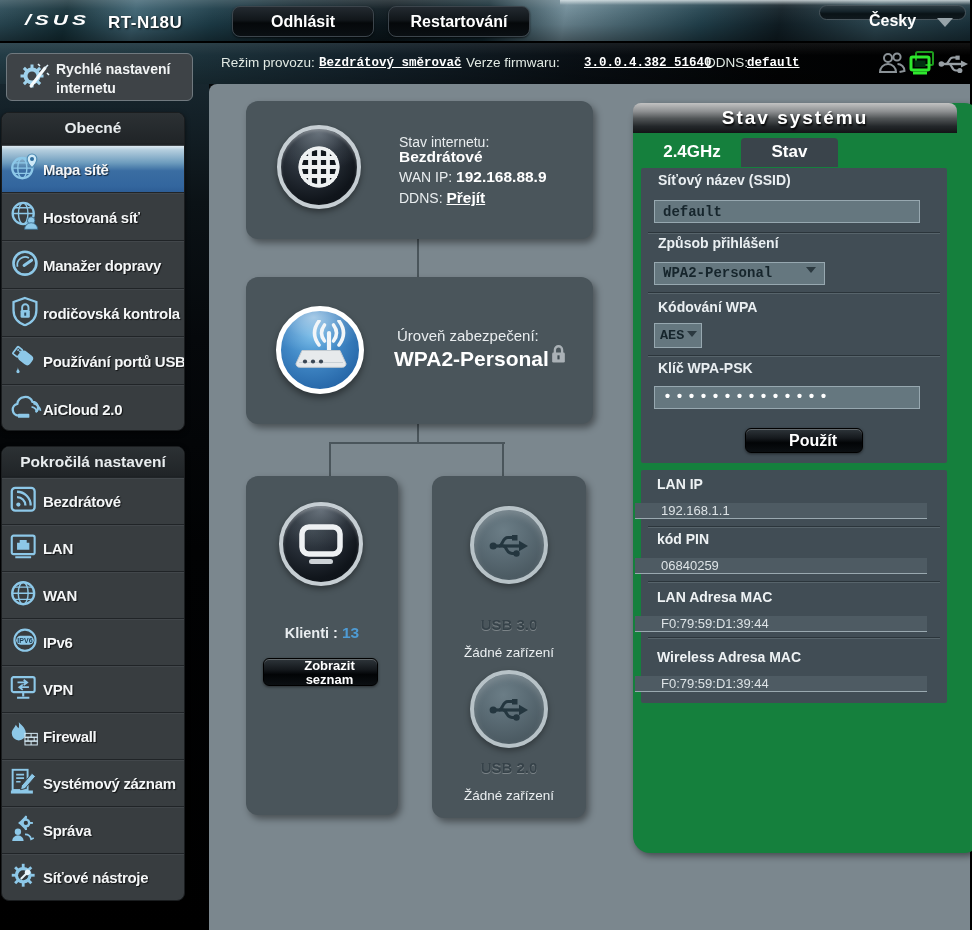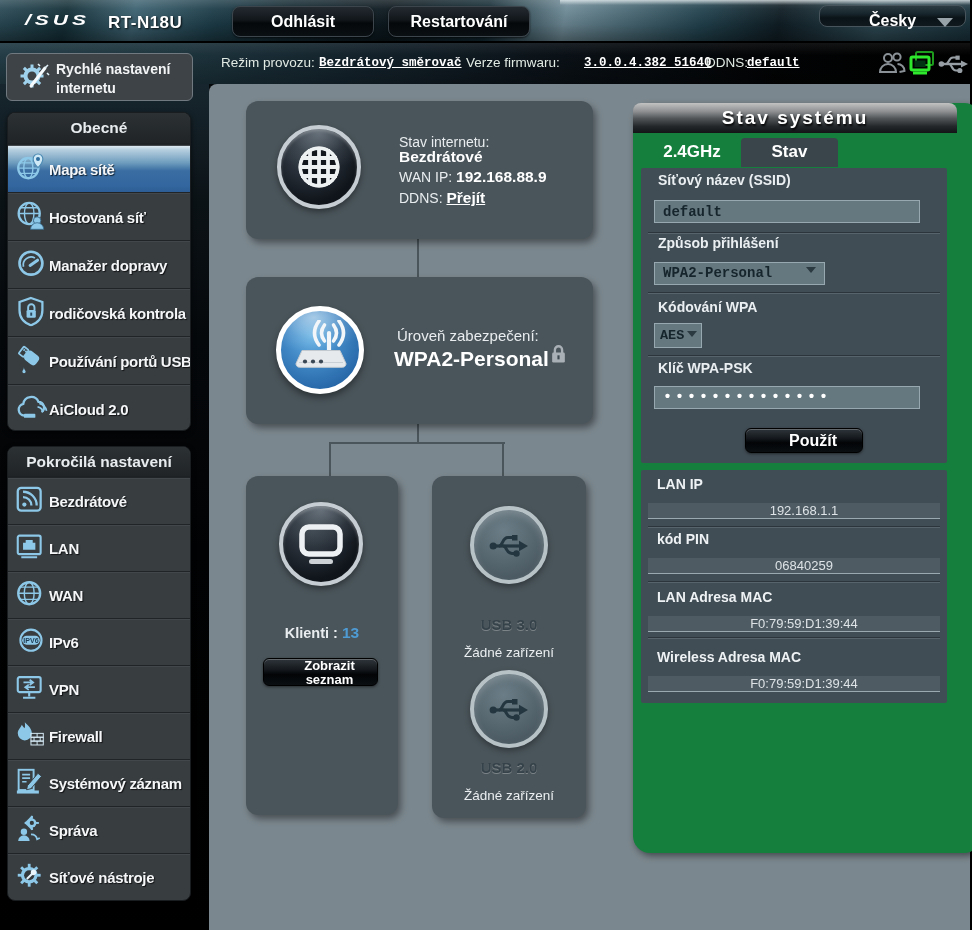--- a/index.html
+++ b/index.html
@@ -14,40 +14,40 @@
   linear-gradient(100deg,#2b4b57 0%,#153038 7%,#3d6271 14%,#1d3d49 22%,#122730 30%,#0c181e 40%,#122a33 50%,#6e8a96 58%,#4c6b77 64%,#22424e 72%,#101e25 80%,#2e4a55 90%,#1a323c 100%);}
 #banner-hl{left:560px;top:0;width:412px;height:5px;background:linear-gradient(180deg,rgba(230,238,240,.75),rgba(230,238,240,0));}
 #bannerline{left:0;top:41px;width:972px;height:2px;background:#000;}
 #logo{left:25px;top:11px;color:#fff;font-size:21px;font-weight:bold;font-style:italic;letter-spacing:4px;transform:scaleY(.72);transform-origin:left top;}
 #model{left:108px;top:13px;color:#fff;font-size:17px;letter-spacing:0.5px;font-weight:bold;text-shadow:1px 1px 2px rgba(0,0,0,.8);}
 .topbtn{height:31px;border-radius:8px;color:#fff;font-size:16px;font-weight:bold;text-align:center;
  background:linear-gradient(180deg,#232a30 0%,#11161a 45%,#05080a 55%,#0a0f13 100%);
  border:1px solid #3c454c;box-shadow:0 1px 2px rgba(0,0,0,.6);line-height:29px;}
 #btn-odh{left:232px;top:6px;width:142px;}
 #btn-res{left:388px;top:6px;width:142px;}
-#btn-lang{left:819px;top:5px;width:147px;height:22px;border-radius:8px;color:#fff;font-size:16px;font-weight:bold;
+#btn-lang{left:819px;top:5px;width:147px;height:15px;border-radius:8px;color:#fff;font-size:16px;font-weight:bold;
  background:linear-gradient(180deg,#2c3b42 0%,#16242b 40%,#0a1317 60%,#10191e 100%);
  border:1px solid #48545b;line-height:29px;text-align:center;}
 #btn-lang .tri{position:absolute;right:12px;top:12px;width:0;height:0;border-left:8px solid transparent;border-right:8px solid transparent;border-top:9px solid #97a3a9;}
 
 
 #infobar{left:0;top:43px;width:972px;height:41px;
  background:linear-gradient(180deg,rgba(255,255,255,.07) 0%,rgba(0,0,0,0) 30%,rgba(0,0,0,.25) 100%),linear-gradient(90deg,#233c46 0%,#1d343d 18%,#13212a 38%,#090f14 60%,#020304 80%,#000 100%);}
 #infobar .lbl{position:absolute;top:12px;color:#e2eae4;font-size:13.5px;}
 #infobar .lnk{position:absolute;top:13px;color:#fff;font-size:12.5px;font-weight:bold;font-family:"Liberation Mono",monospace;text-decoration:underline;}
 
 
 #leftbg{left:0;top:84px;width:209px;height:846px;background:linear-gradient(180deg,#17262e 0%,#0b1216 14%,#05080b 30%,#010203 55%,#000 100%);}
 #maingray{left:209px;top:84px;width:763px;height:846px;background:#7b878e;border-top-left-radius:8px;}
 #rightedge{left:970px;top:0;width:2px;height:930px;background:#000;}
 
 
 #qis{left:6px;top:53px;width:187px;height:48px;background:#3e4347;border:1px solid #70797f;border-radius:6px;}
 #qis .txt{position:absolute;left:49px;top:6px;color:#f2f4f5;font-size:14px;font-weight:bold;line-height:19px;}
-.menu{left:7px;width:184px;background:#383d40;border-radius:8px;box-shadow:0 2px 5px rgba(0,0,0,.6);border:1px solid #1a1d1f;overflow:hidden;}
+.menu{left:1px;width:184px;background:#383d40;border-radius:8px;box-shadow:0 2px 5px rgba(0,0,0,.6);border:1px solid #1a1d1f;overflow:hidden;}
 #menu1{top:112px;height:319px;}
 #menu2{top:446px;height:455px;}
 .mhead{height:31px;background:linear-gradient(180deg,#2c3134,#202427);color:#e8ecee;font-size:15.5px;font-weight:bold;text-align:center;line-height:30px;border-bottom:1px solid #1d2124;}
 #menu2 .mhead{height:30px;line-height:29px;}
 .mi{position:relative;height:48px;border-top:1px solid #202427;box-shadow:inset 0 1px 0 #42474b;}
 #menu2 .mi{height:47px;}
 .mi:first-of-type{border-top:none;}
 .mi .ic{position:absolute;left:8px;top:50%;transform:translateY(-50%) scale(.88);transform-origin:left center;}
 .mi .lb{position:absolute;left:41px;top:50%;transform:translateY(-50%);letter-spacing:-0.3px;color:#f4f6f7;font-size:15px;font-weight:bold;text-shadow:1px 1px 1px rgba(0,0,0,.7);white-space:nowrap;}
 .mi.sel{background:linear-gradient(180deg,#e9f2f7 0%,#b6cfdf 10%,#6d9cbd 38%,#3a6da2 55%,#33669e 88%,#2d5d95 100%);}
@@ -73,21 +73,21 @@
 .tab{position:absolute;top:35px;height:29px;color:#fff;font-size:17px;font-weight:bold;text-align:center;line-height:28px;}
 #tab1{left:10px;width:98px;}
 #tab2{left:108px;width:97px;background:#3a444b;border-radius:4px 4px 0 0;}
 .fbox{position:absolute;left:8px;width:306px;background:#414d55;border-radius:2px;}
 #fbox1{top:65px;height:295px;}
 #fbox2{top:367px;height:233px;}
 .flab{position:absolute;left:25px;color:#eaeff2;font-size:14px;font-weight:bold;white-space:nowrap;}
 .finput{position:absolute;left:21px;width:266px;height:23px;background:#65777f;border:1px solid #97a8b0;color:#16252c;
  font-family:"Liberation Mono",monospace;font-size:14px;font-weight:bold;line-height:21px;padding-left:8px;}
 .fdiv{position:absolute;left:15px;width:292px;height:2px;border-top:1px solid #2b353b;border-bottom:1px solid #57646b;}
-.vrow{position:absolute;left:15px;width:292px;height:16px;background:#4e5b63;border-bottom:1px solid #9aa9b0;color:#dde3e6;font-size:13px;padding-left:20px;line-height:15px;text-align:center;}
+.vrow{position:absolute;left:2px;width:292px;height:16px;background:#4e5b63;border-bottom:1px solid #9aa9b0;color:#dde3e6;font-size:13px;padding-left:26px;line-height:15px;}
 .vlab{position:absolute;left:24px;color:#eef2f4;font-size:14px;font-weight:bold;}
 .darkbtn{position:absolute;color:#fff;font-weight:bold;text-align:center;border-radius:6px;
  background:linear-gradient(180deg,#2e353a 0%,#15191d 40%,#020406 60%,#0b0f12 100%);
  border:1px solid #000;box-shadow:inset 0 1px 0 rgba(255,255,255,.25), 0 1px 3px rgba(0,0,0,.5);padding-left:18px;}
 </style></head>
 <body>
 <div id="page">
   <div id="banner" class="abs"></div>
   <div id="banner-hl" class="abs"></div>
   <div id="bannerline" class="abs"></div>

